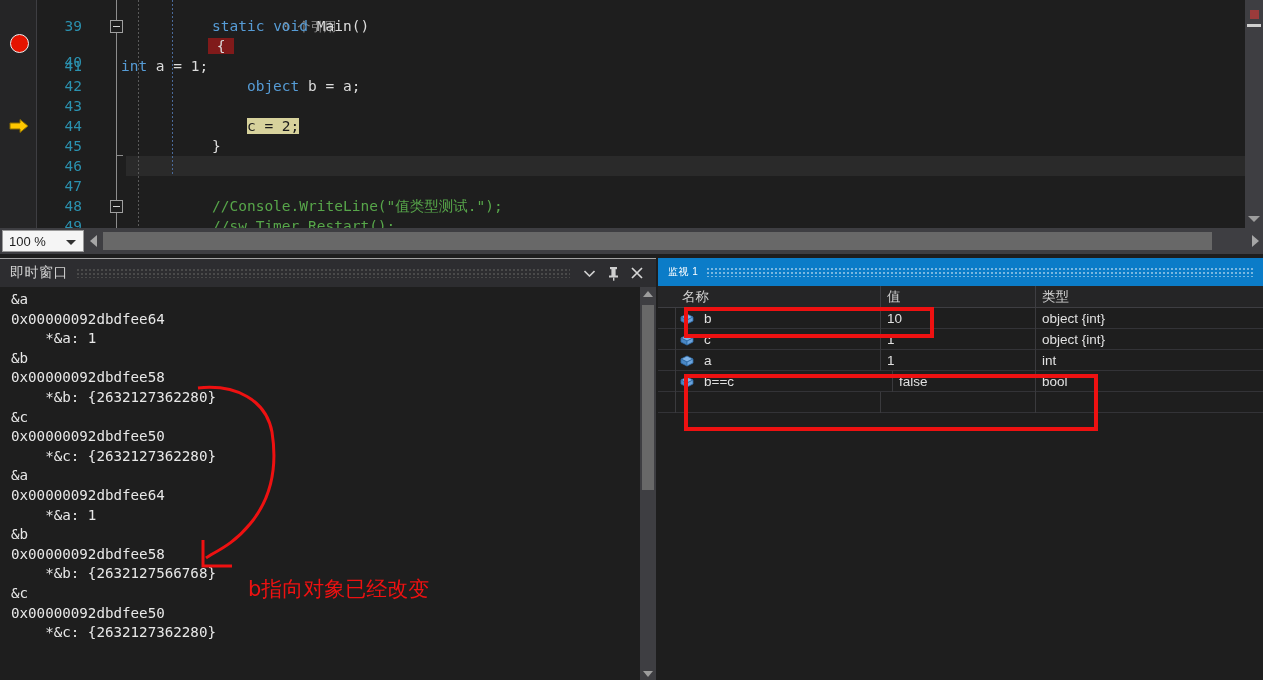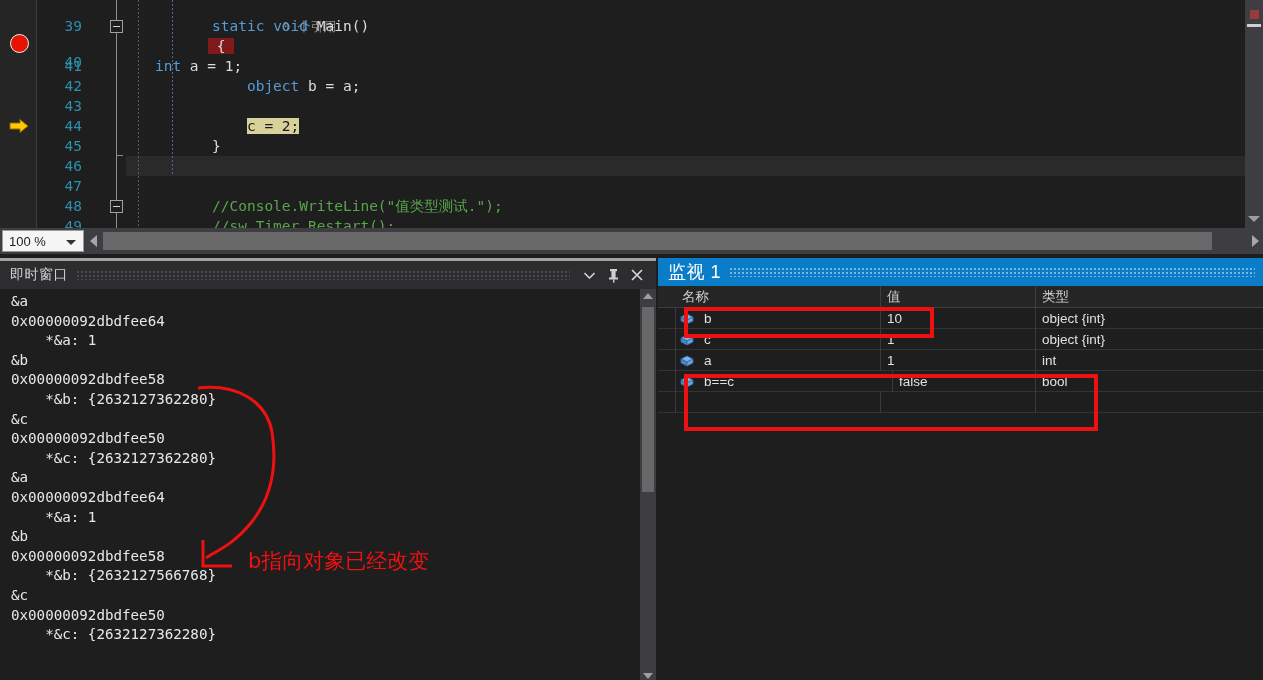--- a/index.html
+++ b/index.html
@@ -128,21 +128,21 @@
     flex: none;
   }
   .hs-arrow-l { border-right: 7px solid #a6a6a6; margin-left: 4px; }
   .hs-arrow-r { border-left: 7px solid #a6a6a6; margin-right: 4px; }
   #hscroll-track { flex: 1; height: 18px; margin: 0 6px; position: relative; }
   #hscroll-thumb { position: absolute; left: 0; top: 0; width: 97%; height: 18px; background: #686868; }
 
   
   #immediate-pane {
     position: absolute; left: 0; top: 258px; width: 656px; height: 422px;
-    background: #1e1e1e; border-top: 3px solid #a3a3a3;
+    background: #1e1e1e; border-top: 1px solid #a3a3a3;
   }
   #immediate-titlebar {
     position: absolute; left: 0; top: 0; width: 656px; height: 28px;
     background: #2d2d30; display: flex; align-items: center;
   }
   #immediate-title {
     color: #d0d0d0; font-size: 14px; padding-left: 10px; letter-spacing: .5px;
   }
   #immediate-drag {
     flex: 1; height: 10px; margin: 0 8px;
@@ -178,21 +178,21 @@
 
   
   #watch-pane {
     position: absolute; left: 658px; top: 258px; width: 605px; height: 422px;
     background: #1e1e1e;
   }
   #watch-titlebar {
     position: absolute; left: 0; top: 0; width: 605px; height: 28px;
     background: #0b7cc8; display: flex; align-items: center;
   }
-  #watch-title { color: #ffffff; font-size: 18px; padding-left: 10px; letter-spacing: .5px; }
+  #watch-title { color: #ffffff; font-size: 10px; padding-left: 10px; letter-spacing: .5px; }
   #watch-drag {
     flex: 1; height: 10px; margin: 0 8px;
     background-image: radial-gradient(rgba(255,255,255,.45) 0.8px, transparent 0.9px);
     background-size: 4px 4px;
   }
   #watch-grid {
     position: absolute; left: 0; top: 28px; width: 605px; height: 394px;
     background: #1e1e1e;
   }
   #watch-header {
@@ -218,21 +218,21 @@
   .wrow .expander {
     position: absolute; left: 4px; top: 0; width: 14px; height: 21px;
     border-right: 1px solid #3a3a3d;
   }
 
   
   .annot-rect { position: absolute; border: 4px solid #ee1111; pointer-events: none; }
   #annot-svg { position: absolute; left: 0; top: 0; width: 1263px; height: 680px; pointer-events: none; }
   #annot-text {
     position: absolute; color: #ee1111; font-size: 21px;
-    font-family: "DejaVu Sans", sans-serif; white-space: nowrap;
+    font-family: "DejaVu Sans", sans-serif; white-space: nowrap; margin-top: 28px;
   }
 </style>
 </head>
 <body>
 
 <div id="app">
 
   <div id="editor-pane">
 
     <div id="breakpoint-gutter">
@@ -275,21 +275,21 @@
       <div class="indent-guide blue" style="left:172px;height:176px"></div>
 
       <div class="cline" style="top:-4px;padding-left:212px">
         <span class="ref">0 个引用</span>
       </div>
 
       <div class="cline" style="top:16px;padding-left:212px"><span class="kw">static</span> <span class="kw">void</span> <span class="plain">Main()</span></div>
 
       <div class="cline" style="top:36px;padding-left:208px"><span class="bp-hl">&nbsp;{&nbsp;</span></div>
 
-      <div class="cline" style="top:56px;padding-left:120px">    <span class="kw">int</span> <span class="plain">a = </span><span class="plain">1;</span></div>
+      <div class="cline" style="top:56px;padding-left:86px">    <span class="kw">int</span> <span class="plain">a = </span><span class="plain">1;</span></div>
 
       <div class="cline" style="top:76px;padding-left:212px">    <span class="kw">object</span> <span class="plain">b = a;</span></div>
 
 
       <div class="cline" style="top:116px;padding-left:212px">    <span class="stmt-hl">c = 2;</span></div>
 
       <div class="cline" style="top:136px;padding-left:212px"><span class="plain">}</span></div>
 
       <div class="cline" style="top:196px;padding-left:212px"><span class="cmt">//Console.WriteLine("值类型测试.");</span></div>
 

